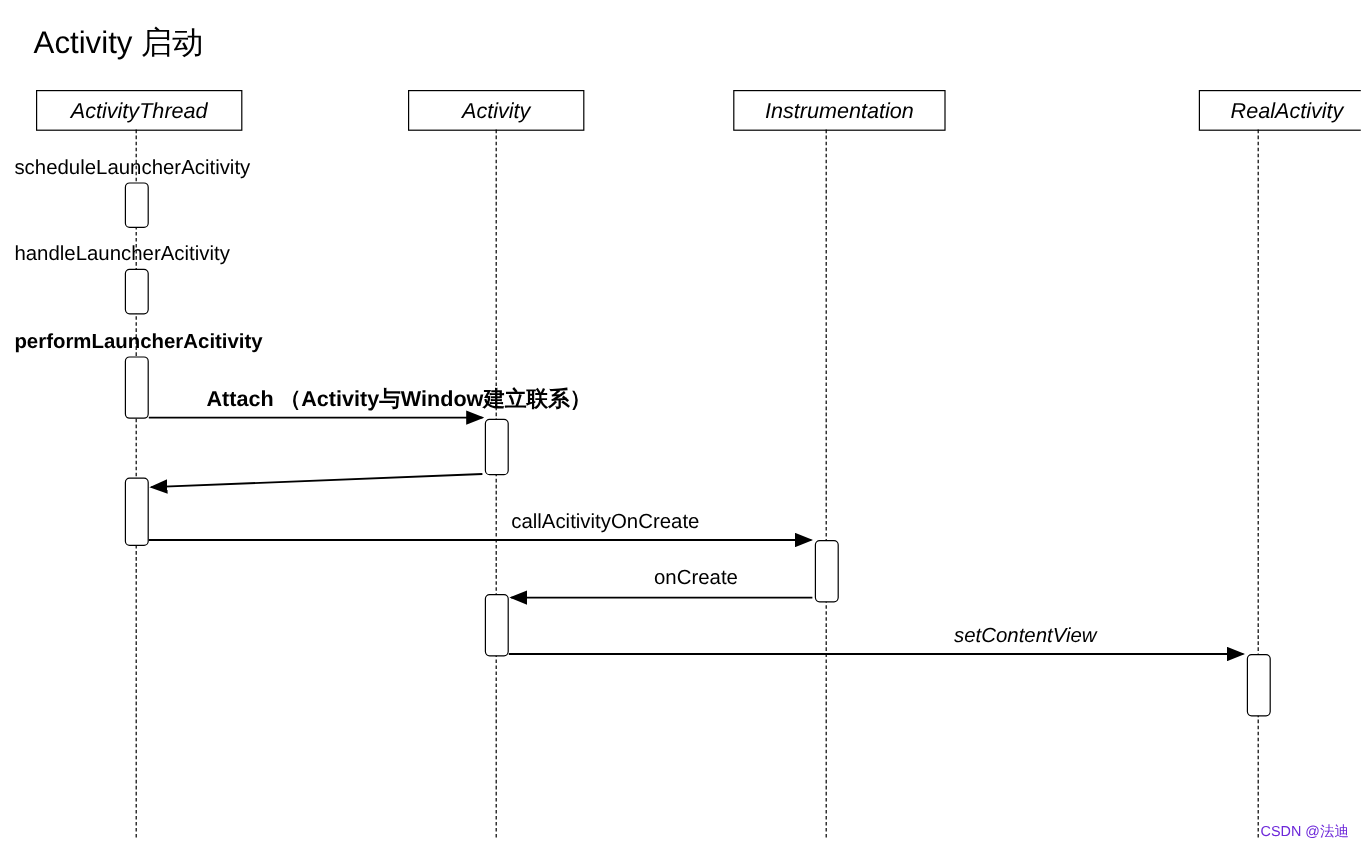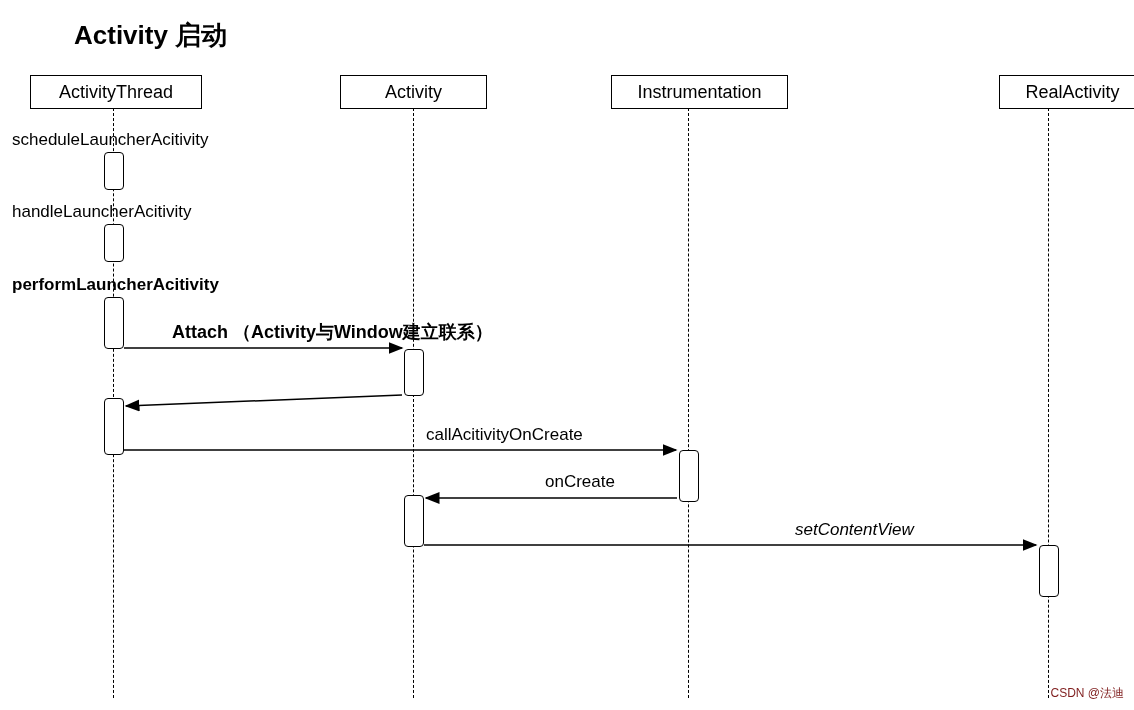--- a/index.html
+++ b/index.html
@@ -7,34 +7,34 @@
     padding: 0;
     font-family: Arial, "Microsoft YaHei", sans-serif;
     background: #fff;
     width: 1134px;
     height: 710px;
     position: relative;
     overflow: hidden;
   }
   .title {
     position: absolute;
-    font-weight: bold;
+    font-weight: normal;
     font-size: 26px;
-    margin-left: 46px;
   }
   .participant-box {
     position: absolute;
     border: 1.5px solid #000;
     background: #fff;
     text-align: center;
     font-size: 18px;
     display: flex;
     align-items: center;
     justify-content: center;
     height: 32px;
+    font-style: italic;
   }
   .lifeline {
     position: absolute;
     border-left: 1.5px dashed #000;
     width: 0;
   }
   .activation {
     position: absolute;
     border: 1.5px solid #000;
     background: #fff;
@@ -48,21 +48,21 @@
   }
   .msg-label.bold {
     font-weight: bold;
     font-size: 18px;
   }
   .watermark {
     position: absolute;
     right: 10px;
     bottom: 8px;
     font-size: 12px;
-    color: #7f1d1d;
+    color: #6d28d9;
   }
   svg.arrows {
     position: absolute;
     left: 0; top: 0;
     width: 1134px;
     height: 710px;
     pointer-events: none;
   }
 </style>
 </head>

